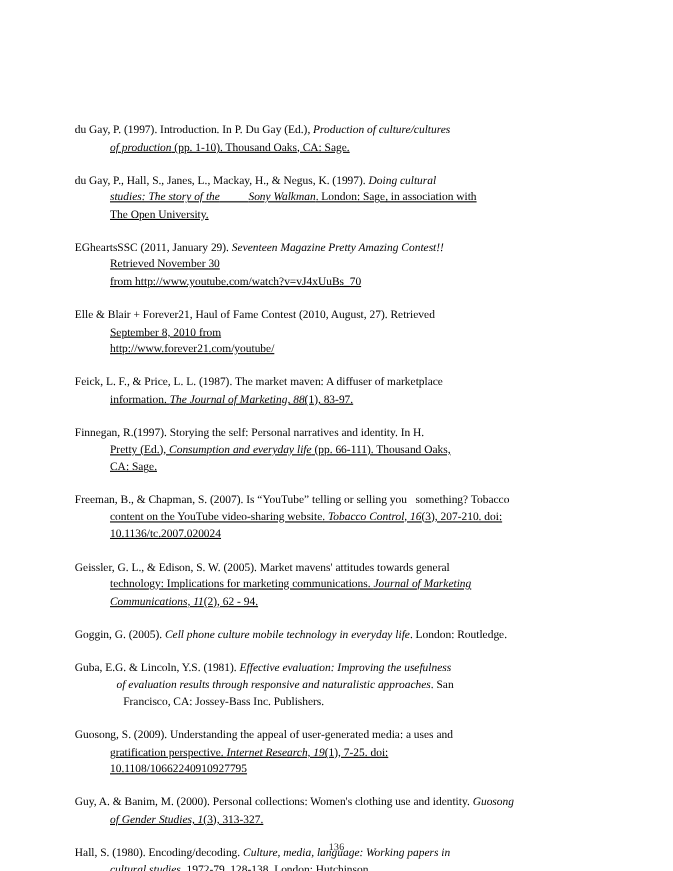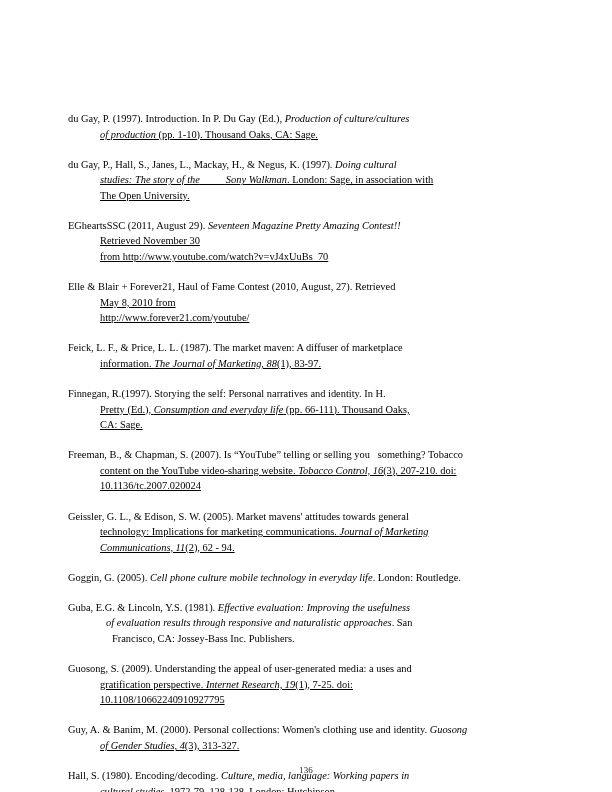--- a/index.html
+++ b/index.html
@@ -59,26 +59,26 @@
     letter-spacing: 0.2px;
   }
 </style>
 </head>
 <body>
 
 <div class="page">
   <div class="reference-list" id="reference-list">
       <div class="reference-entry"><span class="ref-line"><span>du Gay, P. (1997). Introduction. In P. Du Gay (Ed.), </span><i>Production of culture/cultures</i></span><span class="ref-line indent-1"><i>of production</i><span> (pp. 1-10). Thousand Oaks, CA: Sage.</span></span></div>
       <div class="reference-entry"><span class="ref-line"><span>du Gay, P., Hall, S., Janes, L., Mackay, H., &amp; Negus, K. (1997). </span><i>Doing cultural</i></span><span class="ref-line indent-1"><i>studies: The story of the</i><span>          </span><i>Sony Walkman</i><span>. London: Sage, in association with</span></span><span class="ref-line indent-1"><span>The Open University.</span></span></div>
-      <div class="reference-entry"><span class="ref-line"><span>EGheartsSSC (2011, August 29). </span><i>Seventeen Magazine Pretty Amazing Contest!!</i></span><span class="ref-line indent-1"><span>Retrieved November 30</span></span><span class="ref-line indent-1"><span>from http://www.youtube.com/watch?v=vJ4xUuBs_70</span></span></div>
-      <div class="reference-entry"><span class="ref-line"><span>Elle &amp; Blair + Forever21, Haul of Fame Contest (2010, August, 27). Retrieved</span></span><span class="ref-line indent-1"><span>May 8, 2010 from</span></span><span class="ref-line indent-1"><span>http://www.forever21.com/youtube/</span></span></div>
+      <div class="reference-entry"><span class="ref-line"><span>EGheartsSSC (2011, January 29). </span><i>Seventeen Magazine Pretty Amazing Contest!!</i></span><span class="ref-line indent-1"><span>Retrieved November 30</span></span><span class="ref-line indent-1"><span>from http://www.youtube.com/watch?v=vJ4xUuBs_70</span></span></div>
+      <div class="reference-entry"><span class="ref-line"><span>Elle &amp; Blair + Forever21, Haul of Fame Contest (2010, August, 27). Retrieved</span></span><span class="ref-line indent-1"><span>September 8, 2010 from</span></span><span class="ref-line indent-1"><span>http://www.forever21.com/youtube/</span></span></div>
       <div class="reference-entry"><span class="ref-line"><span>Feick, L. F., &amp; Price, L. L. (1987). The market maven: A diffuser of marketplace</span></span><span class="ref-line indent-1"><span>information. </span><i>The Journal of Marketing, 88</i><span>(1), 83-97.</span></span></div>
       <div class="reference-entry"><span class="ref-line"><span>Finnegan, R.(1997). Storying the self: Personal narratives and identity. In H.</span></span><span class="ref-line indent-1"><span>Pretty (Ed.), </span><i>Consumption and everyday life</i><span> (pp. 66-111). Thousand Oaks,</span></span><span class="ref-line indent-1"><span>CA: Sage.</span></span></div>
       <div class="reference-entry"><span class="ref-line"><span>Freeman, B., &amp; Chapman, S. (2007). Is “YouTube” telling or selling you   something? Tobacco</span></span><span class="ref-line indent-1"><span>content on the YouTube video-sharing website. </span><i>Tobacco Control, 16</i><span>(3), 207-210. doi:</span></span><span class="ref-line indent-1"><span>10.1136/tc.2007.020024</span></span></div>
       <div class="reference-entry"><span class="ref-line"><span>Geissler, G. L., &amp; Edison, S. W. (2005). Market mavens' attitudes towards general</span></span><span class="ref-line indent-1"><span>technology: Implications for marketing communications. </span><i>Journal of Marketing</i></span><span class="ref-line indent-1"><i>Communications, 11</i><span>(2), 62 - 94.</span></span></div>
       <div class="reference-entry"><span class="ref-line"><span>Goggin, G. (2005). </span><i>Cell phone culture mobile technology in everyday life</i><span>. London: Routledge.</span></span></div>
       <div class="reference-entry"><span class="ref-line"><span>Guba, E.G. &amp; Lincoln, Y.S. (1981). </span><i>Effective evaluation: Improving the usefulness</i></span><span class="ref-line indent-2"><i>of evaluation results through responsive and naturalistic approaches</i><span>. San</span></span><span class="ref-line indent-3"><span>Francisco, CA: Jossey-Bass Inc. Publishers.</span></span></div>
       <div class="reference-entry"><span class="ref-line"><span>Guosong, S. (2009). Understanding the appeal of user-generated media: a uses and</span></span><span class="ref-line indent-1"><span>gratification perspective. </span><i>Internet Research, 19</i><span>(1), 7-25. doi:</span></span><span class="ref-line indent-1"><span>10.1108/10662240910927795</span></span></div>
-      <div class="reference-entry"><span class="ref-line"><span>Guy, A. &amp; Banim, M. (2000). Personal collections: Women's clothing use and identity. </span><i>Guosong</i></span><span class="ref-line indent-1"><i>of Gender Studies, 4</i><span>(3), 313-327.</span></span></div>
+      <div class="reference-entry"><span class="ref-line"><span>Guy, A. &amp; Banim, M. (2000). Personal collections: Women's clothing use and identity. </span><i>Guosong</i></span><span class="ref-line indent-1"><i>of Gender Studies, 1</i><span>(3), 313-327.</span></span></div>
       <div class="reference-entry"><span class="ref-line"><span>Hall, S. (1980). Encoding/decoding. </span><i>Culture, media, language: Working papers in</i></span><span class="ref-line indent-1"><i>cultural studies</i><span>, 1972-79, 128-138. London: Hutchinson.</span></span></div>
     </div>
   <div class="page-number">136</div>
 </div>
 
 </body></html>

